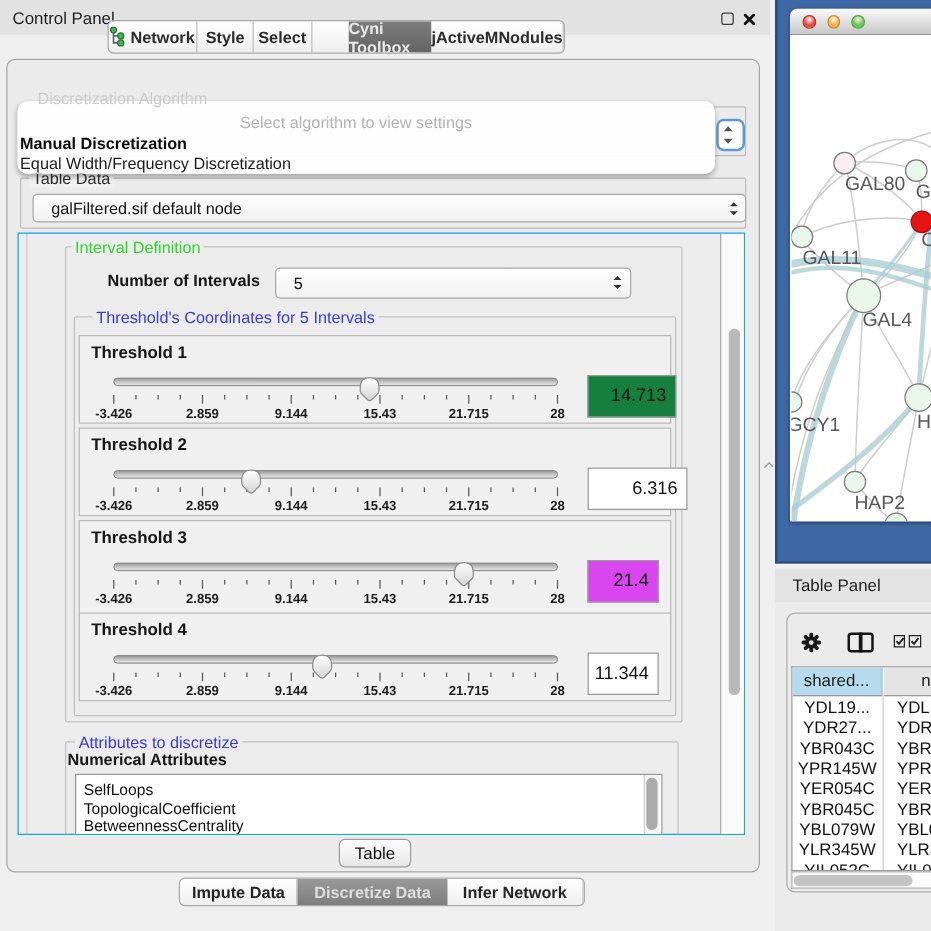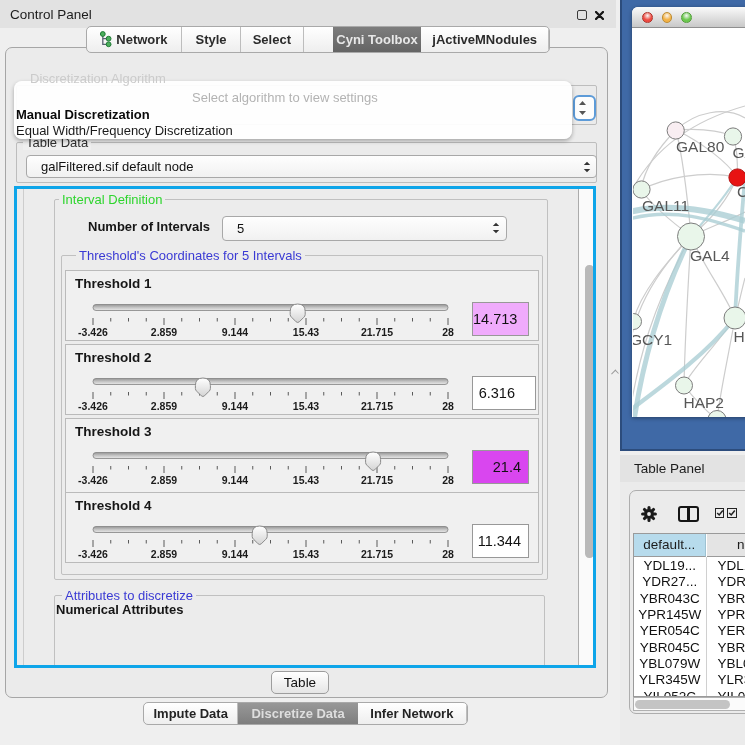--- a/index.html
+++ b/index.html
@@ -7,21 +7,21 @@
 .abs { position:absolute; }
 </style></head><body>
 
 <div class="abs" style="left:0;top:0;width:616px;height:28px;background:#e2e2e2;"></div>
 <div class="abs" style="left:10px;top:7px;font-size:13.5px;color:#1d1d1d;">Control Panel</div>
 <div class="abs" style="left:577px;top:10px;width:10px;height:10px;border:1.6px solid #3a3a3a;border-radius:2px;"></div>
 <svg class="abs" style="left:595px;top:11px;" width="9" height="9" viewBox="0 0 9 9">
     <path d="M1 1 L8 8 M8 1 L1 8" stroke="#151515" stroke-width="2.3" stroke-linecap="round"></path>
   </svg>
 <div class="abs" style="left:5px;top:47px;width:603px;height:651px;background:#ebebeb;border:1px solid #a6a6a6;border-radius:7px;"></div>
-<div class="abs" style="left:86px;top:26px;width:464px;height:27px;background:linear-gradient(#ffffff,#eeeeee);border:1px solid #a9a9a9;border-radius:5px;overflow:hidden;display:flex;">
+<div class="abs" style="left:86px;top:16px;width:366px;height:27px;background:linear-gradient(#ffffff,#eeeeee);border:1px solid #a9a9a9;border-radius:5px;overflow:hidden;display:flex;">
 <div style="width:96px;height:100%;display:flex;align-items:center;justify-content:center;font-size:13px;font-weight:bold;color:#2b2b2b;border-right:1px solid #bdbdbd;"><svg width="12" height="17" viewBox="0 0 12 17" style="margin-right:4px;">
         <path d="M2.8 4 V14 M2.8 7.7 H7.2 M2.8 13.3 H7.2" stroke="#5a6273" stroke-width="1.3" fill="none"></path>
         <circle cx="2.8" cy="3" r="2.4" fill="#4caf5c" stroke="#1f7a35" stroke-width="1"></circle>
         <circle cx="8.6" cy="7.7" r="2.4" fill="#4caf5c" stroke="#1f7a35" stroke-width="1"></circle>
         <circle cx="8.6" cy="13.3" r="2.4" fill="#4caf5c" stroke="#1f7a35" stroke-width="1"></circle>
       </svg>Network</div>
 <div style="width:60px;height:100%;display:flex;align-items:center;justify-content:center;font-size:13px;font-weight:bold;color:#2b2b2b;border-right:1px solid #bdbdbd;">Style</div>
 <div style="width:63px;height:100%;display:flex;align-items:center;justify-content:center;font-size:13px;font-weight:bold;color:#2b2b2b;border-right:1px solid #bdbdbd;">Select</div>
 <div style="width:90px;height:100%;display:flex;align-items:center;justify-content:center;font-size:13px;font-weight:bold;background:linear-gradient(#7d7d7d,#646464);color:#e8e8e8;margin-left:29px;">Cyni Toolbox</div>
 <div style="width:129px;height:100%;display:flex;align-items:center;justify-content:center;font-size:13px;font-weight:bold;color:#2b2b2b;border-right:1px solid #bdbdbd;">jActiveMNodules</div>
@@ -30,21 +30,21 @@
 <div class="abs" style="left:573px;top:95px;width:23px;height:26px;border:2.5px solid #5d9bd8;border-radius:6px;background:#fdfdfd;"></div>
 <svg class="abs" style="left:578px;top:100px;" width="9" height="16" viewBox="0 0 9 16">
     <path d="M1 5 L4.5 1 L8 5 Z M1 11 L4.5 15 L8 11 Z" fill="#555"></path>
   </svg>
 <div class="abs" style="left:16px;top:142px;width:581px;height:41px;border:1px solid #bdbdbd;border-radius:2px;"></div>
 <div class="abs" style="left:23px;top:135px;background:#efefef;padding:0 3px;font-size:13px;color:#2f2f2f;">Table Data</div>
 <div class="abs" style="left:26px;top:155px;width:571px;height:23px;background:linear-gradient(#fefefe,#f1f1f1);border:1px solid #a8a8a8;border-radius:4px;font-size:13px;color:#111;line-height:21px;padding-left:14px;">galFiltered.sif default node</div>
 <svg class="abs" style="left:583px;top:161px;" width="8" height="12" viewBox="0 0 8 12">
     <path d="M0.8 4 L4 0.8 L7.2 4 Z M0.8 8 L4 11.2 L7.2 8 Z" fill="#333"></path>
   </svg>
-<div class="abs" style="left:14px;top:186px;width:582px;height:482px;border:3px solid #0ea5e9;background:#ececec;overflow:hidden;">
+<div class="abs" style="left:14px;top:186px;width:582px;height:482px;border:1px solid #0ea5e9;background:#ececec;overflow:hidden;">
 <div class="abs" style="left:6px;top:0;width:556px;height:482px;border-left:1px solid #cdcdcd;"></div>
 <div class="abs" style="left:37px;top:10px;width:494px;height:381px;border:1px solid #c0c0c0;border-radius:2px;"></div>
 <div class="abs" style="left:42px;top:3px;background:#ececec;padding:0 3px;font-size:13px;color:#2ed52e;">Interval Definition</div>
 <div class="abs" style="left:71px;top:30px;font-size:13px;font-weight:bold;color:#161616;">Number of Intervals</div>
 <div class="abs" style="left:205px;top:27px;width:285px;height:25px;background:linear-gradient(#fefefe,#f1f1f1);border:1px solid #a8a8a8;border-radius:4px;font-size:13px;color:#111;line-height:23px;padding-left:14px;">5</div>
 <svg class="abs" style="left:475px;top:33px;" width="8" height="12" viewBox="0 0 8 12">
       <path d="M0.8 4 L4 0.8 L7.2 4 Z M0.8 8 L4 11.2 L7.2 8 Z" fill="#333"></path>
     </svg>
 <div class="abs" style="left:44px;top:66px;width:482px;height:320px;border:1px solid #c0c0c0;border-radius:2px;"></div>
 <div class="abs" style="left:59px;top:59px;background:#ececec;padding:0 3px;font-size:13px;color:#3a3ad4;">Threshold's Coordinates for 5 Intervals</div>
@@ -65,21 +65,21 @@
         <rect x="27" y="5.5" width="355" height="6" rx="3" fill="url(#tg)" stroke="#818181" stroke-width="0.8"></rect>
         <path d="M27.00 19 V26 M44.75 19 V22.5 M62.50 19 V22.5 M80.25 19 V22.5 M98.00 19 V26 M115.75 19 V22.5 M133.50 19 V22.5 M151.25 19 V22.5 M169.00 19 V26 M186.75 19 V22.5 M204.50 19 V22.5 M222.25 19 V22.5 M240.00 19 V26 M257.75 19 V22.5 M275.50 19 V22.5 M293.25 19 V22.5 M311.00 19 V26 M328.75 19 V22.5 M346.50 19 V22.5 M364.25 19 V22.5 M382.00 19 V26" stroke="#5a5a5a" stroke-width="1"></path>
         <text x="27" y="37" font-size="10.5" font-weight="bold" fill="#1b1b1b" text-anchor="middle" font-family="Liberation Sans, sans-serif">-3.426</text>
         <text x="98" y="37" font-size="10.5" font-weight="bold" fill="#1b1b1b" text-anchor="middle" font-family="Liberation Sans, sans-serif">2.859</text>
         <text x="169" y="37" font-size="10.5" font-weight="bold" fill="#1b1b1b" text-anchor="middle" font-family="Liberation Sans, sans-serif">9.144</text>
         <text x="240" y="37" font-size="10.5" font-weight="bold" fill="#1b1b1b" text-anchor="middle" font-family="Liberation Sans, sans-serif">15.43</text>
         <text x="311" y="37" font-size="10.5" font-weight="bold" fill="#1b1b1b" text-anchor="middle" font-family="Liberation Sans, sans-serif">21.715</text>
         <text x="382" y="37" font-size="10.5" font-weight="bold" fill="#1b1b1b" text-anchor="middle" font-family="Liberation Sans, sans-serif">28</text>
         <path d="M224.2 12.5 Q224.2 5 231.7 5 Q239.2 5 239.2 12.5 L239.2 15.5 Q239.2 17.2 237.7 18.4 L233.29999999999998 22.8 Q231.7 24.2 230.1 22.8 L225.7 18.4 Q224.2 17.2 224.2 15.5 Z" fill="url(#th)" stroke="#8b8b8b" stroke-width="1"></path>
       </svg>
-<div style="position:absolute;left:406px;top:31px;width:57px;height:34px;background:#f0abfc;border:1.3px solid #989898;font-size:14.5px;color:#111;line-height:32px;text-align:left;padding-right:7px;">14.713</div>
+<div style="position:absolute;left:406px;top:31px;width:71px;height:34px;background:#15803d;border:1.3px solid #989898;font-size:14.5px;color:#111;line-height:32px;text-align:right;padding-right:7px;">14.713</div>
 </div>
 <div class="abs" style="left:48px;top:155px;width:474px;height:71px;background:#f0f0f0;border:1px solid #bababa;">
 <div style="position:absolute;left:9px;top:5px;font-size:13.5px;font-weight:bold;color:#161616;">Threshold 2</div>
 <svg width="474" height="42" viewBox="0 0 474 42" style="position:absolute;left:0;top:28px;">
         <defs>
           <linearGradient id="tg" x1="0" y1="0" x2="0" y2="1">
             <stop offset="0" stop-color="#969696"></stop>
             <stop offset="0.5" stop-color="#c4c4c4"></stop>
             <stop offset="1" stop-color="#e9e9e9"></stop>
           </linearGradient>
@@ -91,21 +91,21 @@
         <rect x="27" y="5.5" width="355" height="6" rx="3" fill="url(#tg)" stroke="#818181" stroke-width="0.8"></rect>
         <path d="M27.00 19 V26 M44.75 19 V22.5 M62.50 19 V22.5 M80.25 19 V22.5 M98.00 19 V26 M115.75 19 V22.5 M133.50 19 V22.5 M151.25 19 V22.5 M169.00 19 V26 M186.75 19 V22.5 M204.50 19 V22.5 M222.25 19 V22.5 M240.00 19 V26 M257.75 19 V22.5 M275.50 19 V22.5 M293.25 19 V22.5 M311.00 19 V26 M328.75 19 V22.5 M346.50 19 V22.5 M364.25 19 V22.5 M382.00 19 V26" stroke="#5a5a5a" stroke-width="1"></path>
         <text x="27" y="37" font-size="10.5" font-weight="bold" fill="#1b1b1b" text-anchor="middle" font-family="Liberation Sans, sans-serif">-3.426</text>
         <text x="98" y="37" font-size="10.5" font-weight="bold" fill="#1b1b1b" text-anchor="middle" font-family="Liberation Sans, sans-serif">2.859</text>
         <text x="169" y="37" font-size="10.5" font-weight="bold" fill="#1b1b1b" text-anchor="middle" font-family="Liberation Sans, sans-serif">9.144</text>
         <text x="240" y="37" font-size="10.5" font-weight="bold" fill="#1b1b1b" text-anchor="middle" font-family="Liberation Sans, sans-serif">15.43</text>
         <text x="311" y="37" font-size="10.5" font-weight="bold" fill="#1b1b1b" text-anchor="middle" font-family="Liberation Sans, sans-serif">21.715</text>
         <text x="382" y="37" font-size="10.5" font-weight="bold" fill="#1b1b1b" text-anchor="middle" font-family="Liberation Sans, sans-serif">28</text>
         <path d="M129.4 12.5 Q129.4 5 136.9 5 Q144.4 5 144.4 12.5 L144.4 15.5 Q144.4 17.2 142.9 18.4 L138.5 22.8 Q136.9 24.2 135.3 22.8 L130.9 18.4 Q129.4 17.2 129.4 15.5 Z" fill="url(#th)" stroke="#8b8b8b" stroke-width="1"></path>
       </svg>
-<div style="position:absolute;left:406px;top:31px;width:64px;height:34px;background:#fff;border:1.3px solid #989898;font-size:14.5px;color:#111;line-height:32px;text-align:right;padding-right:20px;">6.316</div>
+<div style="position:absolute;left:406px;top:31px;width:80px;height:34px;background:#fff;border:1.3px solid #989898;font-size:14.5px;color:#111;line-height:32px;text-align:right;padding-right:7px;">6.316</div>
 </div>
 <div class="abs" style="left:48px;top:229px;width:474px;height:83px;background:#f0f0f0;border:1px solid #bababa;">
 <div style="position:absolute;left:9px;top:5px;font-size:13.5px;font-weight:bold;color:#161616;">Threshold 3</div>
 <svg width="474" height="42" viewBox="0 0 474 42" style="position:absolute;left:0;top:28px;">
         <defs>
           <linearGradient id="tg" x1="0" y1="0" x2="0" y2="1">
             <stop offset="0" stop-color="#969696"></stop>
             <stop offset="0.5" stop-color="#c4c4c4"></stop>
             <stop offset="1" stop-color="#e9e9e9"></stop>
           </linearGradient>
@@ -148,20 +148,27 @@
         <text x="240" y="37" font-size="10.5" font-weight="bold" fill="#1b1b1b" text-anchor="middle" font-family="Liberation Sans, sans-serif">15.43</text>
         <text x="311" y="37" font-size="10.5" font-weight="bold" fill="#1b1b1b" text-anchor="middle" font-family="Liberation Sans, sans-serif">21.715</text>
         <text x="382" y="37" font-size="10.5" font-weight="bold" fill="#1b1b1b" text-anchor="middle" font-family="Liberation Sans, sans-serif">28</text>
         <path d="M186.2 12.5 Q186.2 5 193.7 5 Q201.2 5 201.2 12.5 L201.2 15.5 Q201.2 17.2 199.7 18.4 L195.29999999999998 22.8 Q193.7 24.2 192.1 22.8 L187.7 18.4 Q186.2 17.2 186.2 15.5 Z" fill="url(#th)" stroke="#8b8b8b" stroke-width="1"></path>
       </svg>
 <div style="position:absolute;left:406px;top:31px;width:57px;height:34px;background:#fff;border:1.3px solid #989898;font-size:14.5px;color:#111;line-height:32px;text-align:right;padding-right:7px;">11.344</div>
 </div>
 <div class="abs" style="left:37px;top:406px;width:491px;height:84px;border:1px solid #c0c0c0;border-radius:2px;"></div>
 <div class="abs" style="left:45px;top:399px;background:#ececec;padding:0 3px;font-size:13px;color:#3a3ad4;">Attributes to discretize</div>
 <div class="abs" style="left:39px;top:413px;font-size:13px;font-weight:bold;color:#161616;">Numerical Attributes</div>
+<div class="abs" style="left:45px;top:432px;width:470px;height:60px;background:#fff;border:1px solid #989898;">
+<div style="position:absolute;left:6px;top:5px;font-size:12.5px;color:#111;">SelfLoops</div>
+<div style="position:absolute;left:6px;top:19.5px;font-size:12.5px;color:#111;">TopologicalCoefficient</div>
+<div style="position:absolute;left:6px;top:34px;font-size:12.5px;color:#111;">BetweennessCentrality</div>
+<div style="position:absolute;right:1.5px;top:0px;width:13px;height:60px;background:#f4f4f4;border-left:1px solid #cfcfcf;"></div>
+<div style="position:absolute;right:3.5px;top:2px;width:9px;height:42px;background:#ababab;border-radius:4.5px;"></div>
+</div>
 <div class="abs" style="left:561px;top:0;width:20px;height:482px;background:#fafafa;border-left:1px solid #ababab;"></div>
 <div class="abs" style="left:568px;top:76px;width:8.5px;height:293px;background:#b9b9b9;border-radius:4.2px;"></div>
 </div>
 <div class="abs" style="left:271px;top:671px;width:58px;height:23px;background:linear-gradient(#ffffff,#e5e5e5);border:1px solid #9d9d9d;border-radius:5px;font-size:13.5px;color:#111;text-align:center;line-height:21px;">Table</div>
 <div class="abs" style="left:143px;top:702px;width:325px;height:23px;background:linear-gradient(#ffffff,#eeeeee);border:1px solid #a9a9a9;border-radius:5px;overflow:hidden;display:flex;">
 <div style="width:95px;height:100%;display:flex;align-items:center;justify-content:center;font-size:13px;font-weight:bold;color:#242424;border-right:1px solid #bdbdbd;">Impute Data</div>
 <div style="width:120px;height:100%;display:flex;align-items:center;justify-content:center;font-size:13px;font-weight:bold;background:linear-gradient(#989898,#7e7e7e);color:#dedede;">Discretize Data</div>
 <div style="width:110px;height:100%;display:flex;align-items:center;justify-content:center;font-size:13px;font-weight:bold;color:#242424;border-right:1px solid #bdbdbd;">Infer Network</div>
 </div>
 <div class="abs" style="left:612px;top:371px;width:6px;height:5px;border-top:1.5px solid #9a9a9a;border-right:1.5px solid #9a9a9a;transform:rotate(-45deg);"></div>
@@ -235,21 +242,21 @@
 <div class="abs" style="left:687.3px;top:505.5px;width:2.4px;height:16px;background:#151515;"></div>
 <div class="abs" style="left:714.5px;top:508px;width:9.5px;height:9.5px;border:1.5px solid #222;"></div>
 <svg class="abs" style="left:715.5px;top:509px;" width="8" height="8" viewBox="0 0 8 8">
     <path d="M1.2 4 L3.2 6 L6.8 1.5" stroke="#222" stroke-width="1.5" fill="none"></path>
   </svg>
 <div class="abs" style="left:727px;top:508px;width:9.5px;height:9.5px;border:1.5px solid #222;"></div>
 <svg class="abs" style="left:728px;top:509px;" width="8" height="8" viewBox="0 0 8 8">
     <path d="M1.2 4 L3.2 6 L6.8 1.5" stroke="#222" stroke-width="1.5" fill="none"></path>
   </svg>
 <div class="abs" style="left:632.5px;top:533px;width:113px;height:164px;background:#fff;border:1px solid #9a9a9a;border-right:none;overflow:hidden;">
-<div style="position:absolute;left:0;top:0;width:72.5px;height:23px;background:#b7dbec;border-right:1px solid #9ec2d2;border-bottom:1px solid #9a9a9a;font-size:13.5px;color:#1c1c1c;text-align:center;line-height:22px;">default...</div>
+<div style="position:absolute;left:0;top:0;width:72.5px;height:23px;background:#b7dbec;border-right:1px solid #9ec2d2;border-bottom:1px solid #9a9a9a;font-size:13.5px;color:#1c1c1c;text-align:center;line-height:22px;">shared...</div>
 <div style="position:absolute;left:73.5px;top:0;width:40px;height:23px;background:#e4e4e4;border-bottom:1px solid #9a9a9a;font-size:13.5px;color:#1c1c1c;padding-left:30px;line-height:22px;">na</div>
 <div style="position:absolute;left:72.5px;top:23px;width:1px;height:141px;background:#d0d0d0;"></div>
 <div style="position:absolute;left:0;top:24.0px;width:72.5px;font-size:13.5px;color:#111;text-align:center;white-space:nowrap;">YDL19...</div>
 <div style="position:absolute;left:84px;top:24.0px;font-size:13.5px;color:#111;white-space:nowrap;">YDL194W</div>
 <div style="position:absolute;left:0;top:40.35px;width:72.5px;font-size:13.5px;color:#111;text-align:center;white-space:nowrap;">YDR27...</div>
 <div style="position:absolute;left:84px;top:40.35px;font-size:13.5px;color:#111;white-space:nowrap;">YDR277C</div>
 <div style="position:absolute;left:0;top:56.7px;width:72.5px;font-size:13.5px;color:#111;text-align:center;white-space:nowrap;">YBR043C</div>
 <div style="position:absolute;left:84px;top:56.7px;font-size:13.5px;color:#111;white-space:nowrap;">YBR043C</div>
 <div style="position:absolute;left:0;top:73.05000000000001px;width:72.5px;font-size:13.5px;color:#111;text-align:center;white-space:nowrap;">YPR145W</div>
 <div style="position:absolute;left:84px;top:73.05000000000001px;font-size:13.5px;color:#111;white-space:nowrap;">YPR145W</div>

